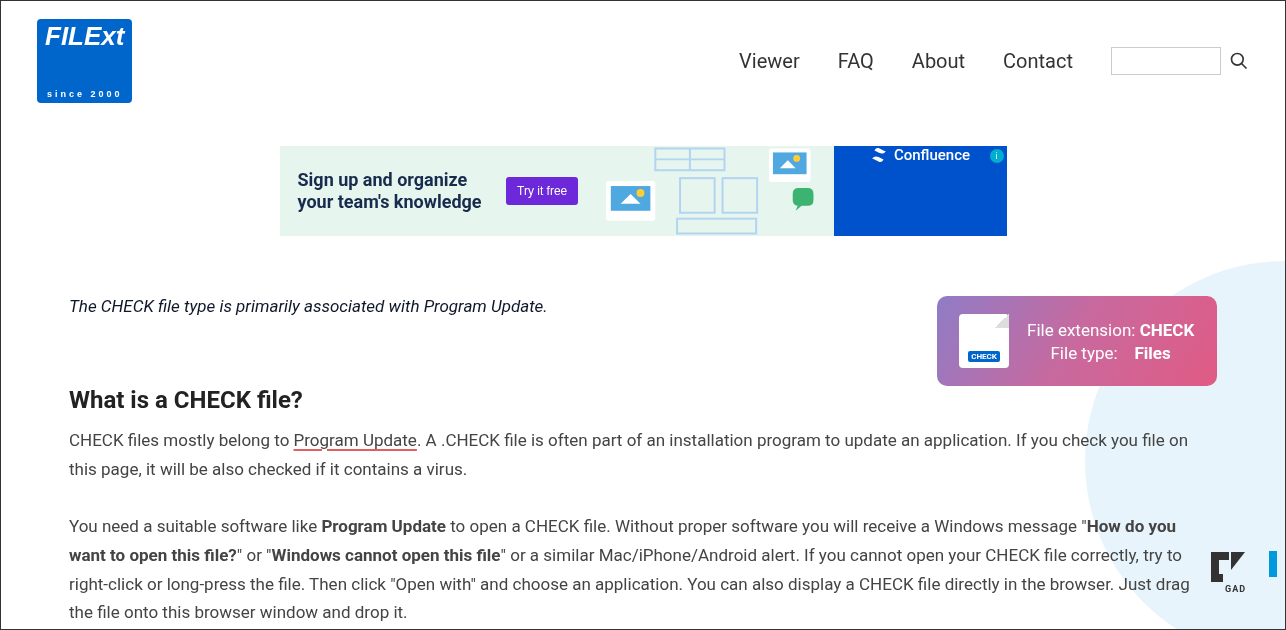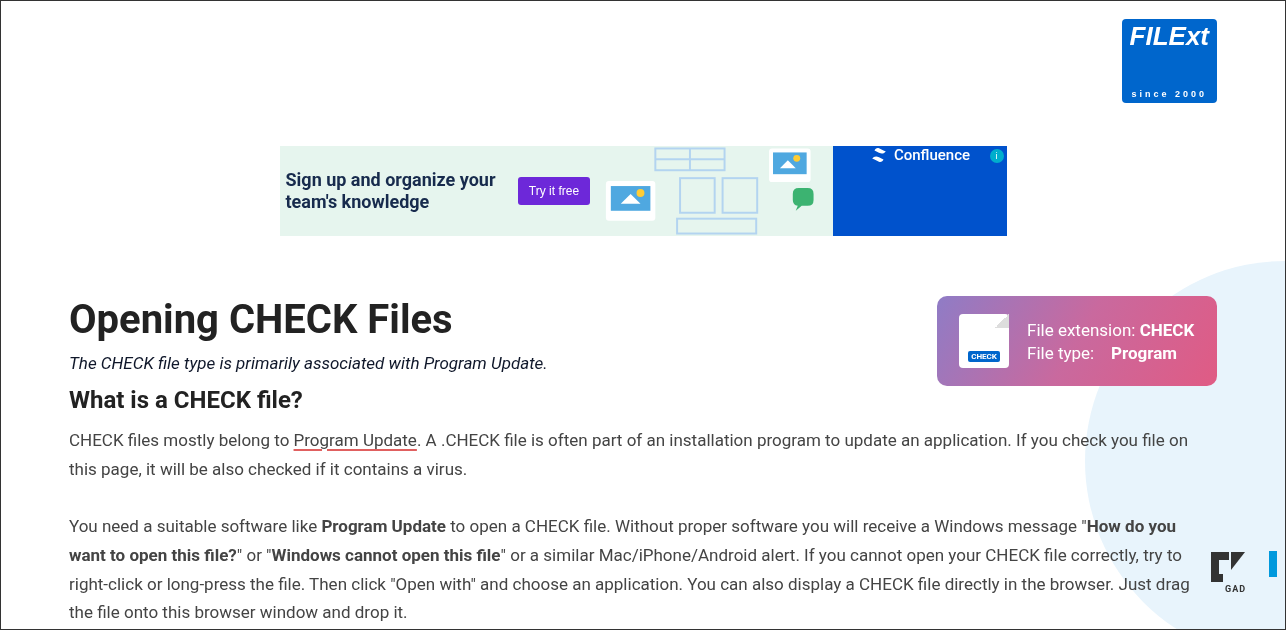--- a/index.html
+++ b/index.html
@@ -17,22 +17,22 @@
     .page-border {
       border: 1px solid #333;
       width: 1286px;
       height: 630px;
       position: relative;
       overflow: hidden;
     }
     .header {
       display: flex;
       align-items: center;
-      justify-content: flex-end;
-      padding: 18px 68px;
+      justify-content: space-between;
+      padding: 18px 36px;
       gap: 21px;
     }
     .logo {
       background: #0066cc;
       color: #fff;
       padding: 4px 8px;
       display: inline-block;
       border-radius: 4px;
       font-family: Arial, sans-serif;
     }
@@ -85,21 +85,21 @@
     .ad-banner {
       width: 727px;
       height: 90px;
       margin: 25px auto 60px;
       display: flex;
       position: relative;
     }
     .ad-left {
       background: #e6f5ee;
       width: 320px;
-      padding: 16px 6px;
+      padding: 16px 18px;
       display: flex;
       align-items: center;
       gap: 14px;
     }
     .ad-text {
       font-size: 18px;
       font-weight: 700;
       color: #172b4d;
       line-height: 1.25;
     }
@@ -199,20 +199,21 @@
       font-weight: 700;
       padding: 1px 3px;
       border-radius: 2px;
     }
     .info-card-text {
       color: #fff;
       font-size: 17px;
     }
     .info-card-row {
       margin: 3px 0;
+      text-align: center;
     }
     .info-card-row .bold {
       font-weight: 700;
     }
     .section-title {
       font-size: 24px;
       font-weight: 700;
       color: #222;
       margin-bottom: 12px;
     }
@@ -273,20 +274,33 @@
 <body>
 
 <div class="page-border">
   <div class="bg-circle"></div>
 
   <header class="header">
     <div class="logo">
       <div class="logo-main">FILExt</div>
       <span class="logo-sub">since 2000</span>
     </div>
+    <nav class="nav">
+      <a class="nav-link">Viewer</a>
+      <a class="nav-link">FAQ</a>
+      <a class="nav-link">About</a>
+      <a class="nav-link">Contact</a>
+      <div class="search-box">
+        <input class="search-input" type="text" style="">
+        <svg class="search-icon" viewBox="0 0 24 24" fill="none" stroke="#333" stroke-width="2">
+          <circle cx="10" cy="10" r="7"></circle>
+          <line x1="15" y1="15" x2="21" y2="21"></line>
+        </svg>
+      </div>
+    </nav>
   </header>
 
   <div class="content">
     <div class="ad-banner">
       <div class="ad-left">
         <div class="ad-text">Sign up and organize your team's knowledge</div>
         <button class="ad-btn">Try it free</button>
       </div>
       <div class="ad-middle">
         <svg viewBox="0 0 240 90">
@@ -311,33 +325,32 @@
         <svg width="18" height="18" viewBox="0 0 24 24" fill="#fff">
           <path d="M3 17c2-3 5-4 9-2l6 3c-1 2-3 4-6 3l-6-3c-1-.5-2-1-3-1zm18-10c-2 3-5 4-9 2L6 6c1-2 3-4 6-3l6 3c1 .5 2 1 3 1z"></path>
         </svg>
         <span>Confluence</span>
       </div>
       <div class="ad-info-icon">i</div>
     </div>
 
     <div class="main-row">
       <div>
-        <h1 class="page-title">Opening CHECK Files</h1>
         <p class="subtitle">The CHECK file type is primarily associated with Program Update.</p>
       </div>
       <div class="info-card">
         <div class="file-icon">
           <span class="file-icon-label">CHECK</span>
         </div>
         <div class="info-card-text">
           <div class="info-card-row">
             <span>File extension: </span><span class="bold">CHECK</span>
           </div>
           <div class="info-card-row">
-            <span>File type:</span>&nbsp;&nbsp;&nbsp;&nbsp;<span class="bold">Program</span>
+            <span>File type:</span>&nbsp;&nbsp;&nbsp;&nbsp;<span class="bold">Files</span>
           </div>
         </div>
       </div>
     </div>
 
     <h2 class="section-title">What is a CHECK file?</h2>
     <p class="body-text">
       <span>CHECK files mostly belong to </span><span class="underline-link">Program Update</span><span>. A .CHECK file is often part of an installation program to update an application. If you check you file on this page, it will be also checked if it contains a virus.</span>
     </p>
 

